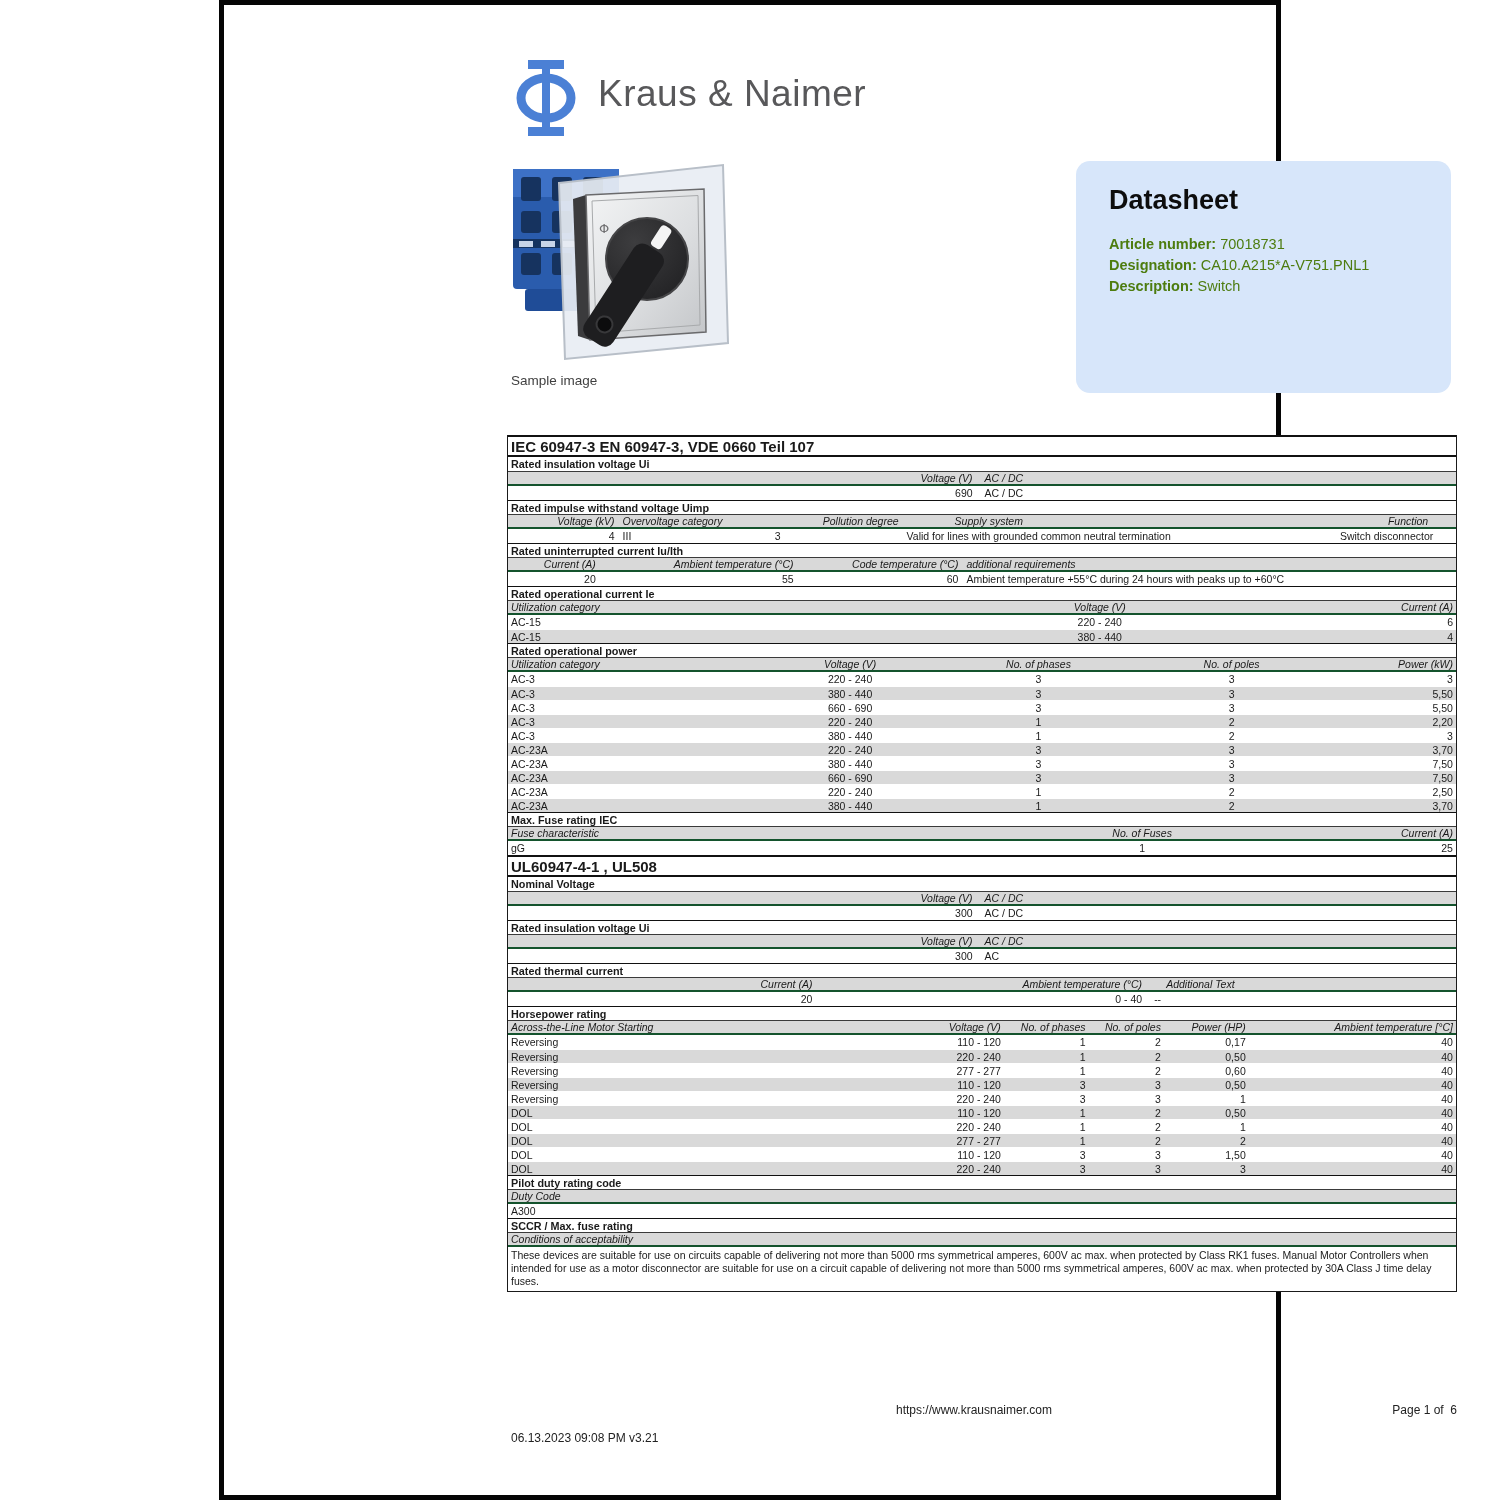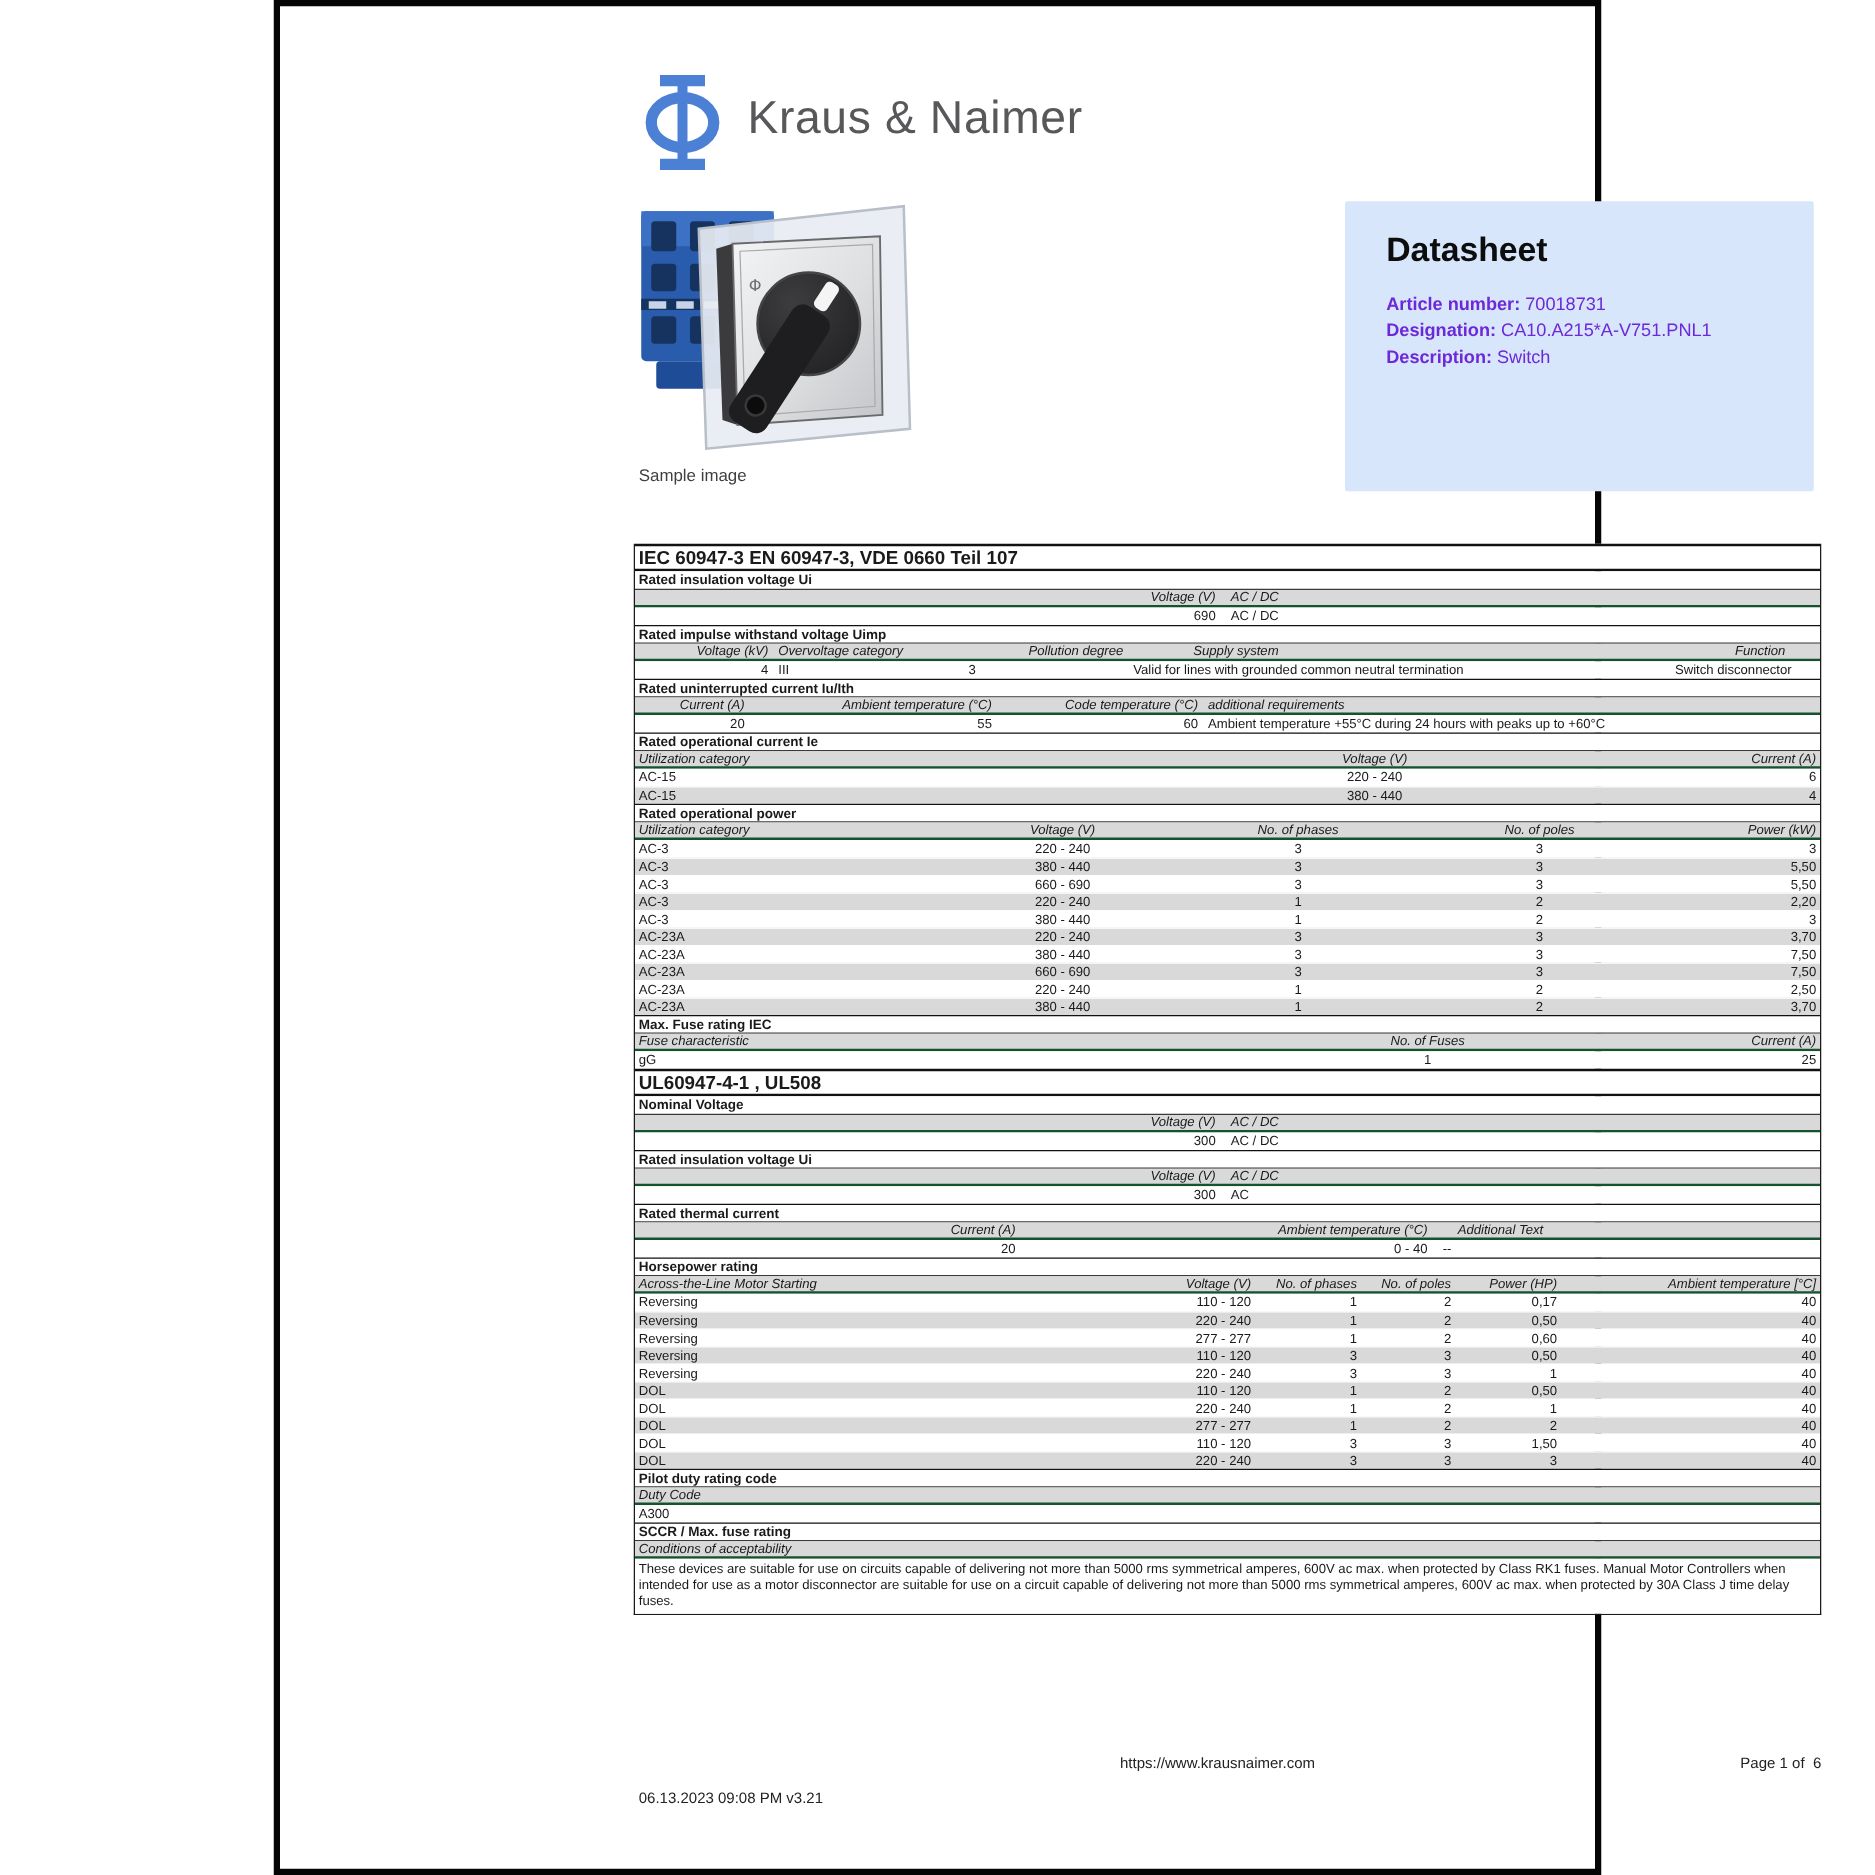--- a/index.html
+++ b/index.html
@@ -13,23 +13,23 @@
   .logo-wrap { position:absolute; left:287px; top:52px; width:70px; height:82px; }
   .brand { position:absolute; left:374px; top:68px; font-size:37px; font-weight:400;
            color:#58585a; letter-spacing:0.5px; }
 
   
   .product { position:absolute; left:283px; top:148px; width:250px; height:220px; }
   .caption { position:absolute; left:287px; top:368px; font-size:13.5px; color:#3f3f3f; }
 
   
   .infobox { position:absolute; left:852px; top:156px; width:375px; height:232px;
-             background:var(--infobox-bg,#d7e6fa); border-radius:2px; }
+             background:var(--infobox-bg,#d7e6fa); border-radius:14px; }
   .infobox h1 { font-size:27px; font-weight:700; color:#0d0d0d; margin:24px 0 0 33px; }
-  .info-fields { margin:18px 0 0 33px; font-size:14.5px; line-height:21px; color:#6d28d9; }
+  .info-fields { margin:18px 0 0 33px; font-size:14.5px; line-height:21px; color:#4d7c0f; }
   .info-line b { font-weight:700; }
 
   
   .spec { position:absolute; left:283px; top:430px; width:950px;
           border-left:1px solid #1a1a1a; border-right:1px solid #1a1a1a;
           border-bottom:1.5px solid #1a1a1a; font-size:10.5px; }
   .trow { display:flex; align-items:center; padding:0 3px; background:#fff; }
   .cell { flex-shrink:0; white-space:nowrap; overflow:visible; }
   .a-l { text-align:left; } .a-c { text-align:center; } .a-r { text-align:right; }
   .r-major { height:22px; font-weight:700; font-size:15px;

